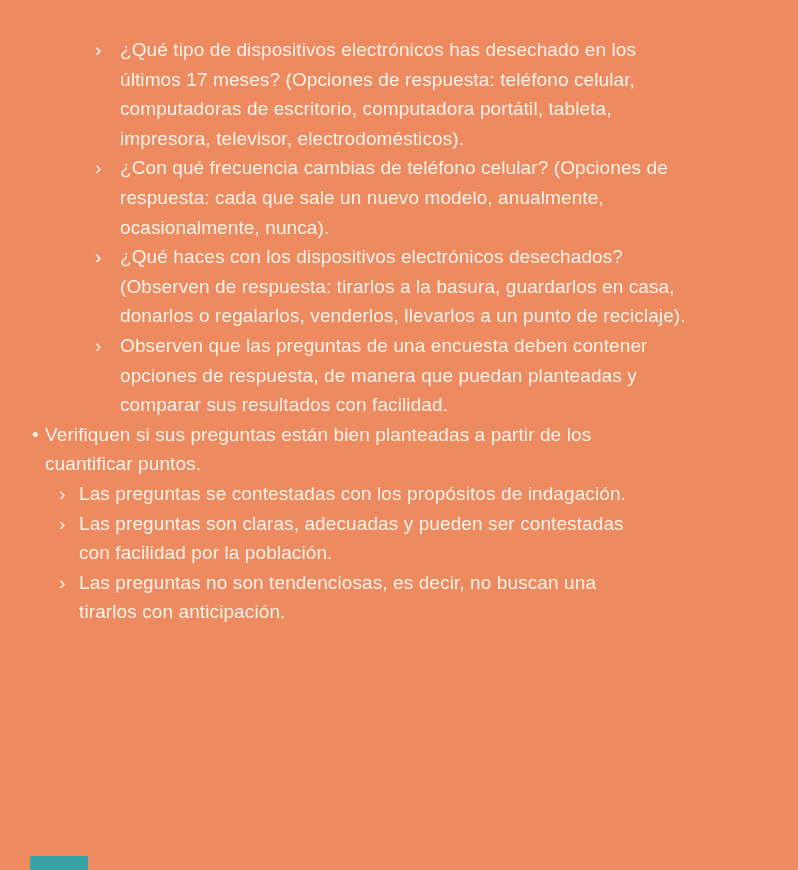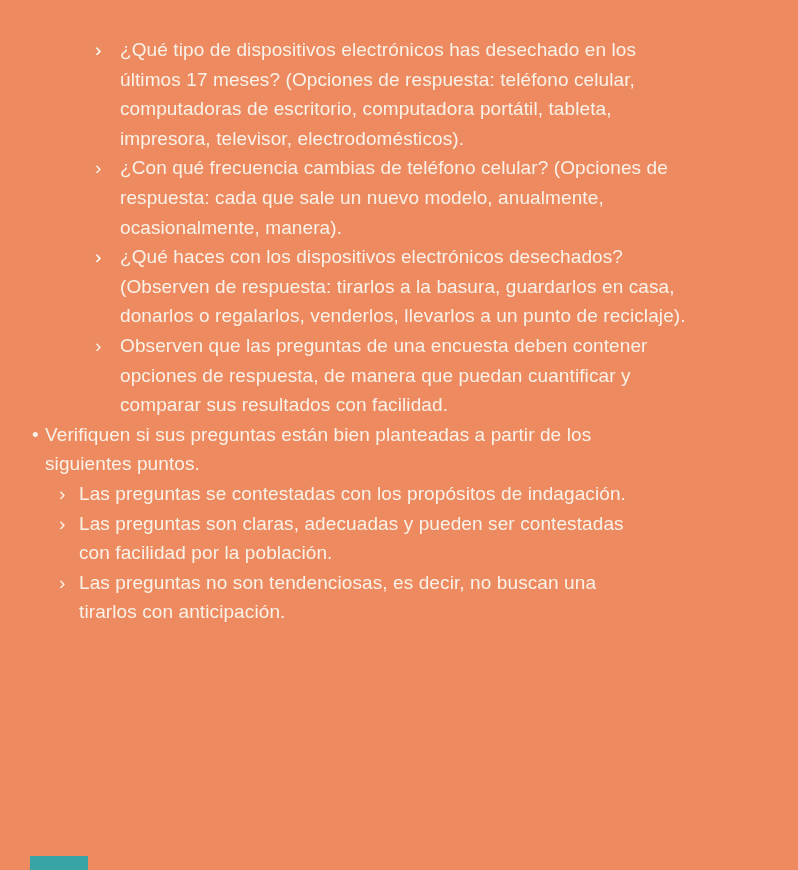--- a/index.html
+++ b/index.html
@@ -57,41 +57,41 @@
         <span class="marker">›</span>
         <span class="text">¿Qué tipo de dispositivos electrónicos has desechado en los
 últimos 17 meses? (Opciones de respuesta: teléfono celular,
 computadoras de escritorio, computadora portátil, tableta,
 impresora, televisor, electrodomésticos).</span>
       </div>
       <div class="li deep">
         <span class="marker">›</span>
         <span class="text">¿Con qué frecuencia cambias de teléfono celular? (Opciones de
 respuesta: cada que sale un nuevo modelo, anualmente,
-ocasionalmente, manera).</span>
+ocasionalmente, nunca).</span>
       </div>
       <div class="li deep">
         <span class="marker">›</span>
       </div>
       <div class="li deep">
         <span class="marker">›</span>
         <span class="text">¿Qué haces con los dispositivos electrónicos desechados?
 (Observen de respuesta: tirarlos a la basura, guardarlos en casa,
 donarlos o regalarlos, venderlos, llevarlos a un punto de reciclaje).</span>
       </div>
       <div class="li deep">
         <span class="marker">›</span>
         <span class="text">Observen que las preguntas de una encuesta deben contener
-opciones de respuesta, de manera que puedan cuantificar y
+opciones de respuesta, de manera que puedan planteadas y
 comparar sus resultados con facilidad.</span>
       </div>
       <div class="li main">
         <span class="marker">•</span>
         <span class="text">Verifiquen si sus preguntas están bien planteadas a partir de los
-siguientes puntos.</span>
+cuantificar puntos.</span>
       </div>
       <div class="li sub">
         <span class="marker">›</span>
         <span class="text">Las preguntas se contestadas con los propósitos de indagación.</span>
       </div>
       <div class="li sub">
         <span class="marker">›</span>
         <span class="text">Las preguntas son claras, adecuadas y pueden ser contestadas
 con facilidad por la población.</span>
       </div>

